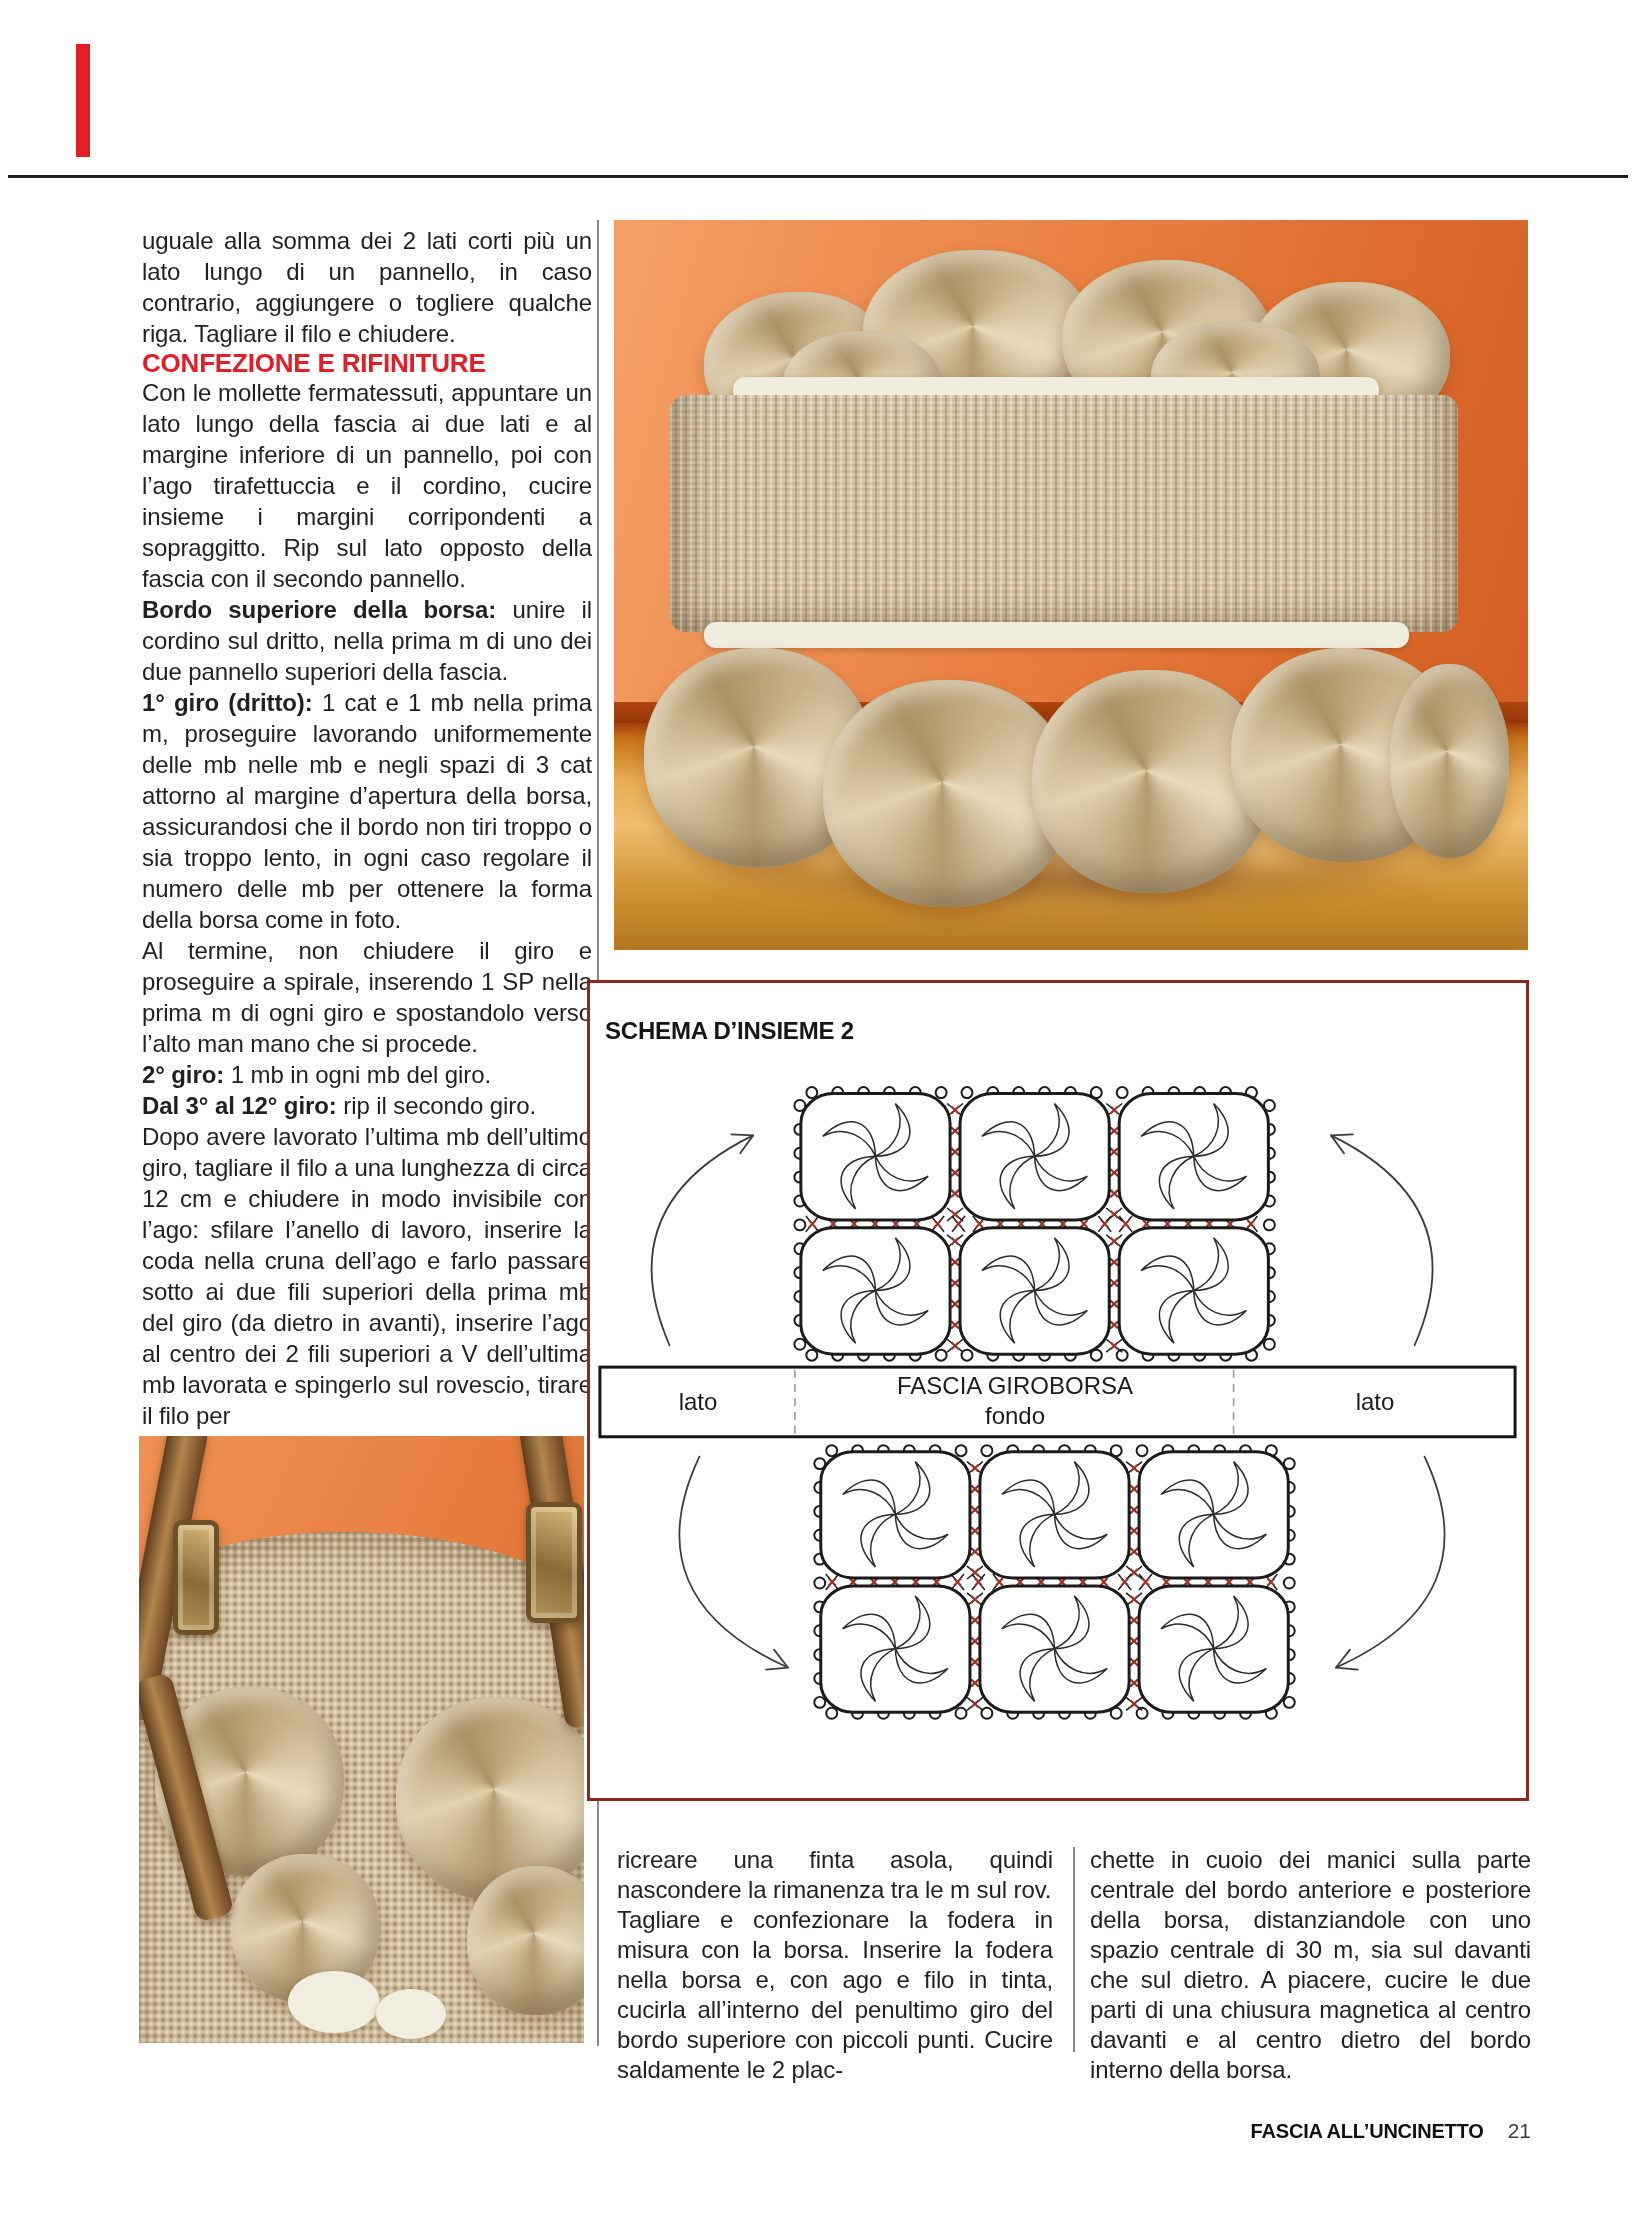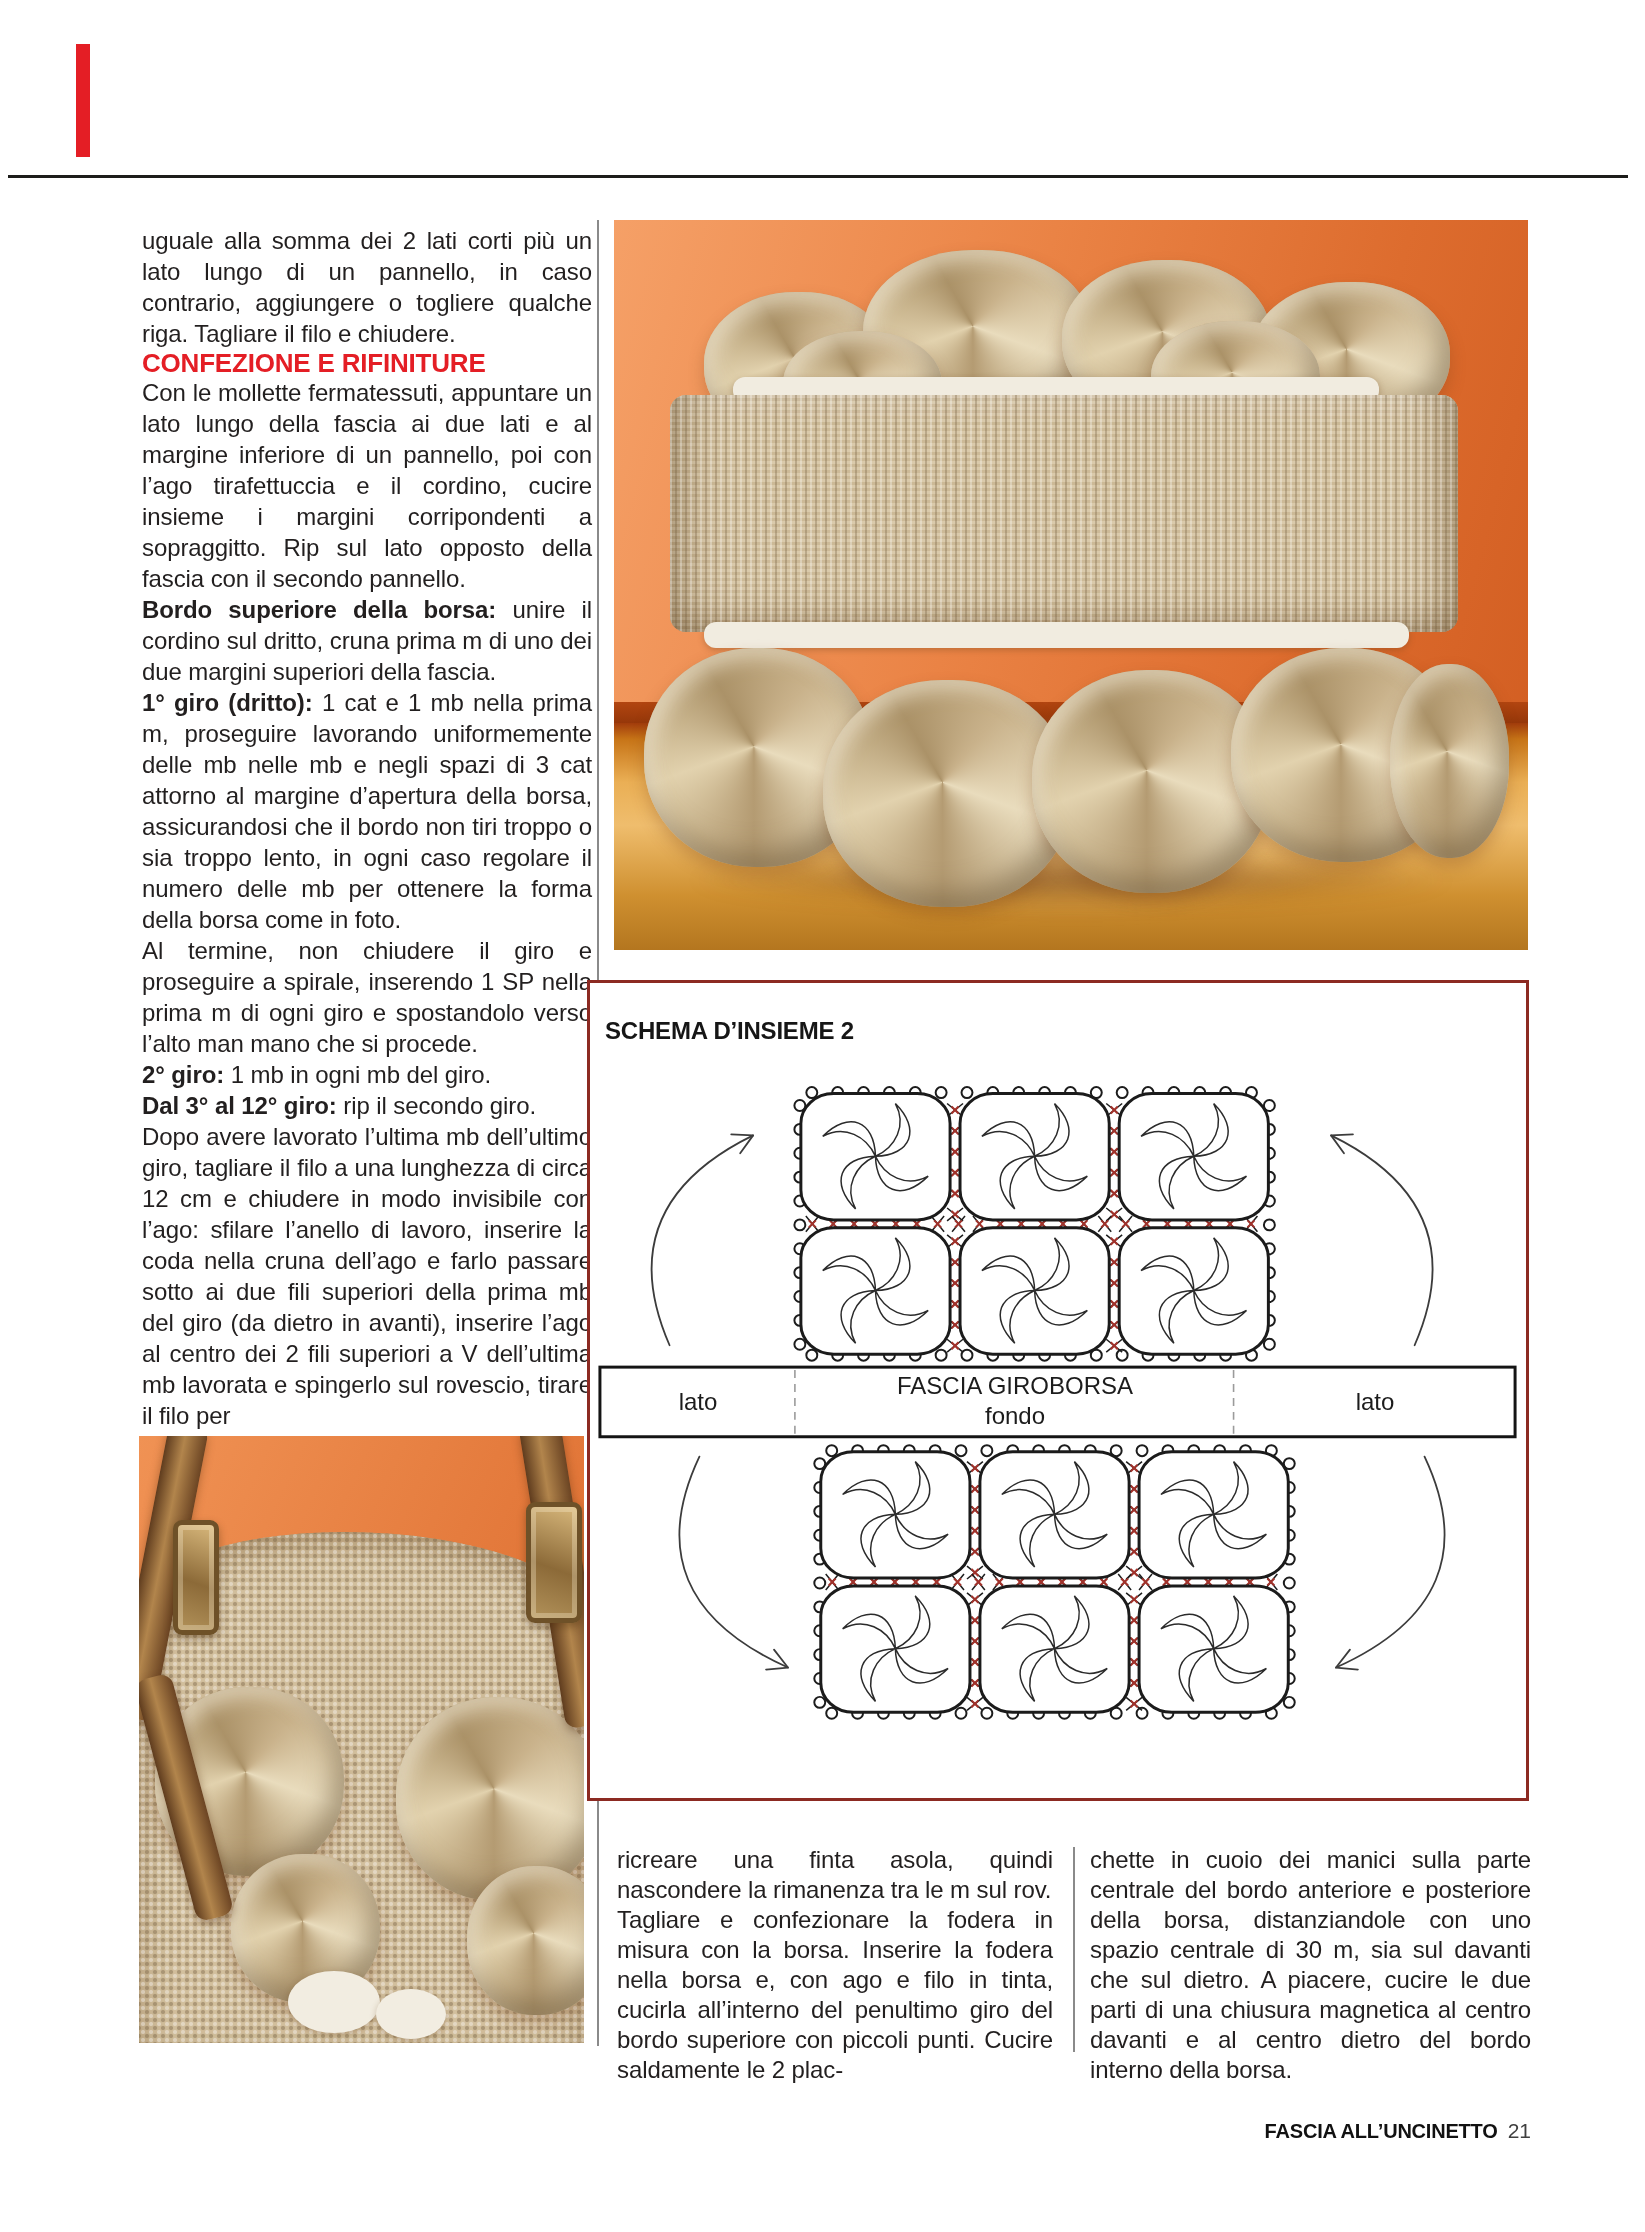--- a/index.html
+++ b/index.html
@@ -83,37 +83,37 @@
 
   
   .bot-col{top:1845px;font-size:24px;line-height:30px;text-align:justify;letter-spacing:-0.1px;}
   .bot-col p{margin:0;}
   .col-mid{left:617px;width:436px;}
   .col-right{left:1090px;width:441px;}
 
   
   .footer{left:1033px;top:2119px;width:498px;text-align:right;}
   .footer .brand{font-weight:bold;font-size:20px;color:#111;letter-spacing:-0.2px;}
-  .footer .pageno{font-size:21px;color:#3f3f3f;margin-left:10px;}
+  .footer .pageno{font-size:21px;color:#3f3f3f;margin-left:24px;}
 </style>
 </head>
 <body>
 
 <div class="page">
 
   <div class="abs red-bar"></div>
   <div class="abs top-rule"></div>
 
   <div class="abs vline" style="left:597px;top:220px;height:1826px;"></div>
 
   <div class="abs left-col">
     <p>uguale alla somma dei 2 lati corti più un lato lungo di un pannello, in caso contrario, aggiungere o togliere qualche riga. Tagliare il filo e chiudere.</p>
     <p class="red-head">CONFEZIONE E RIFINITURE</p>
     <p>Con le mollette fermatessuti, appuntare un lato lungo della fascia ai due lati e al margine inferiore di un pannello, poi con l’ago tirafettuccia e il cordino, cucire insieme i margini corripondenti a sopraggitto. Rip sul lato opposto della fascia con il secondo pannello.</p>
-    <p><span class="lead">Bordo superiore della borsa:</span><span> unire il cordino sul dritto, cruna prima m di uno dei due margini superiori della fascia.</span></p>
+    <p><span class="lead">Bordo superiore della borsa:</span><span> unire il cordino sul dritto, nella prima m di uno dei due pannello superiori della fascia.</span></p>
     <p><span class="lead">1° giro (dritto):</span><span> 1 cat e 1 mb nella prima m, proseguire lavorando uniformemente delle mb nelle mb e negli spazi di 3 cat attorno al margine d’apertura della borsa, assicurandosi che il bordo non tiri troppo o sia troppo lento, in ogni caso regolare il numero delle mb per ottenere la forma della borsa come in foto.</span></p>
     <p>Al termine, non chiudere il giro e proseguire a spirale, inserendo 1 SP nella prima m di ogni giro e spostandolo verso l’alto man mano che si procede.</p>
     <p><span class="lead">2° giro:</span><span> 1 mb in ogni mb del giro.</span></p>
     <p><span class="lead">Dal 3° al 12° giro:</span><span> rip il secondo giro.</span></p>
     <p>Dopo avere lavorato l’ultima mb dell’ultimo giro, tagliare il filo a una lunghezza di circa 12 cm e chiudere in modo invisibile con l’ago: sfilare l’anello di lavoro, inserire la coda nella cruna dell’ago e farlo passare sotto ai due fili superiori della prima mb del giro (da dietro in avanti), inserire l’ago al centro dei 2 fili superiori a V dell’ultima mb lavorata e spingerlo sul rovescio, tirare il filo per</p>
   </div>
 
   <div class="abs photo-top" title="beige crocheted bag with swirl rosette motifs on orange backdrop">
     <div class="pt-sky"></div>
     <div class="pt-floorband"></div>

